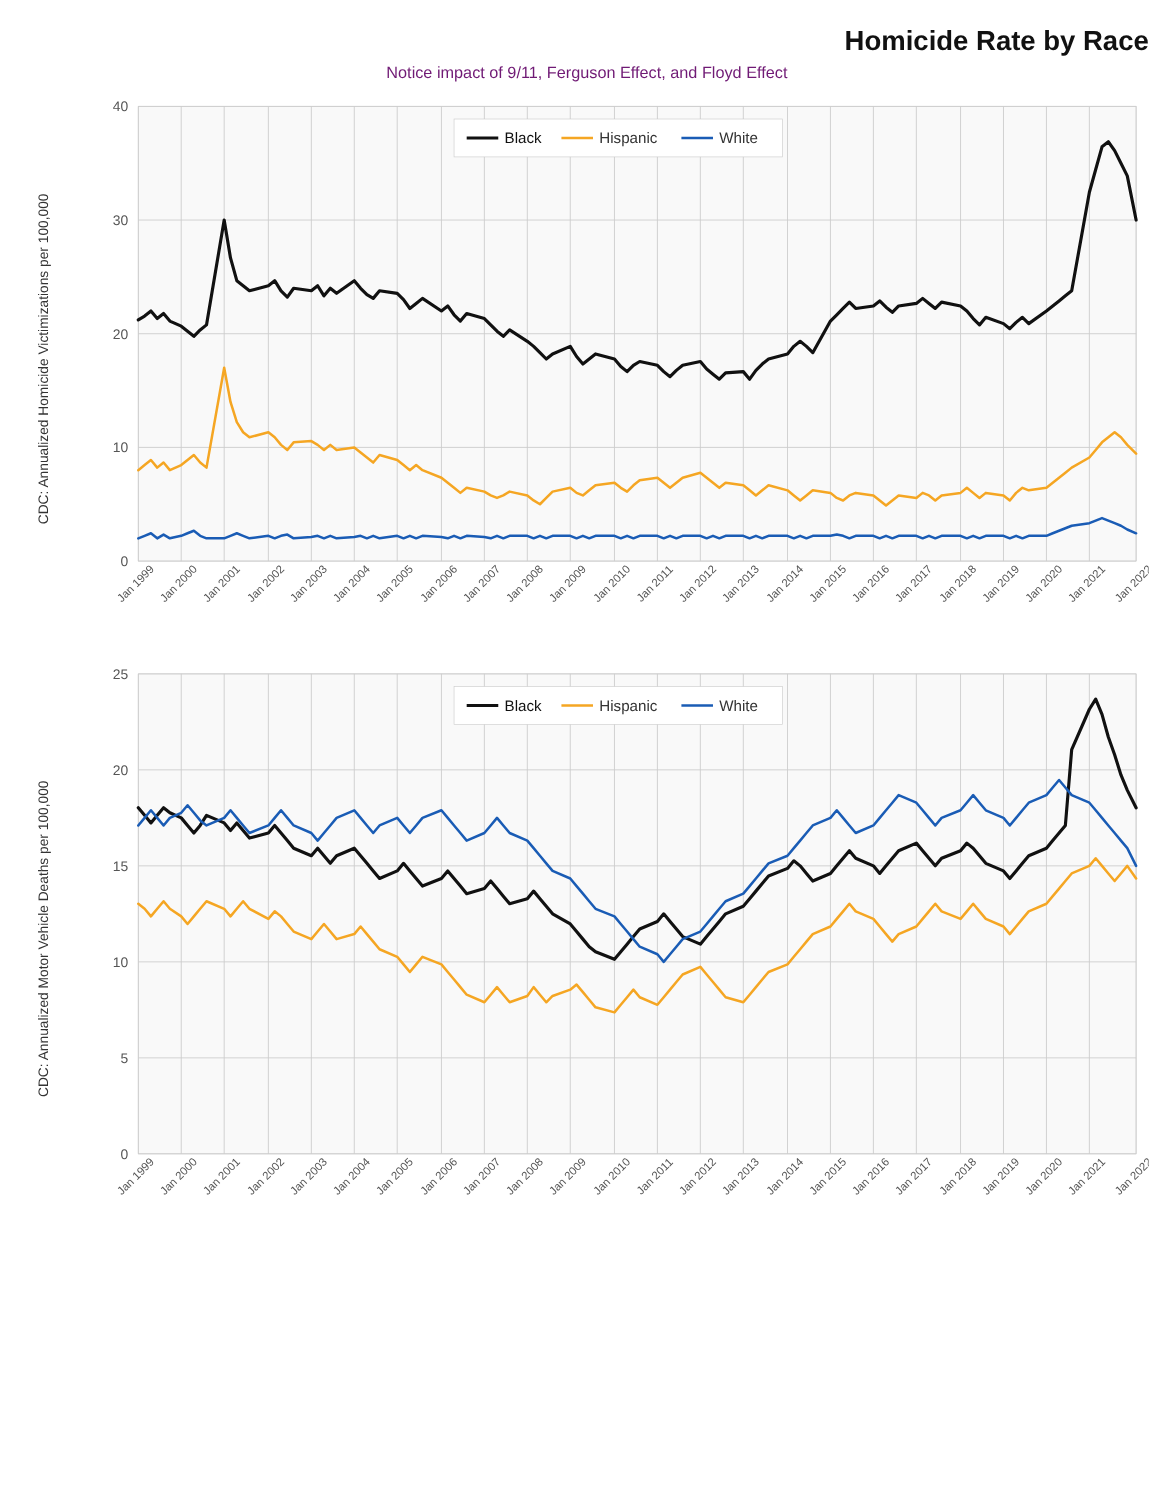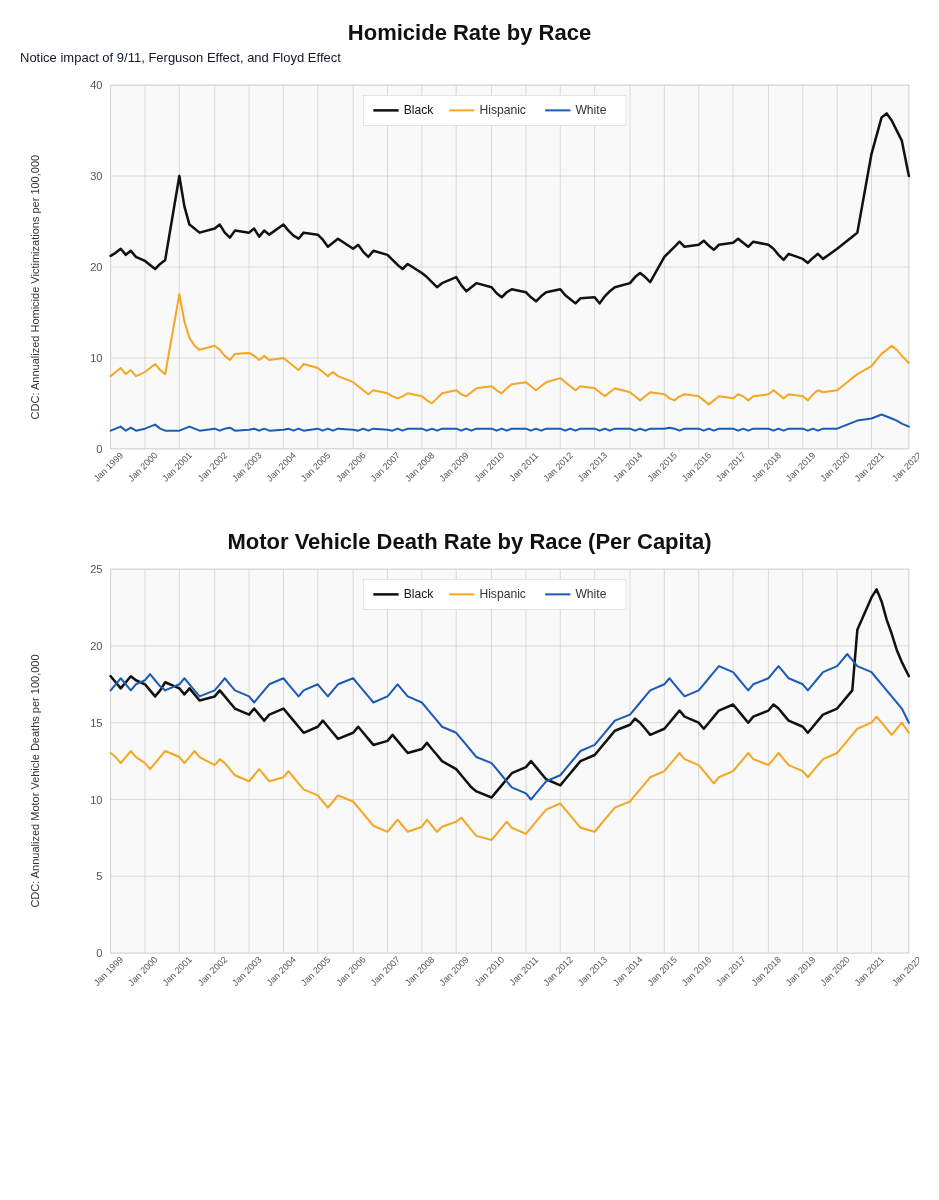--- a/index.html
+++ b/index.html
@@ -8,29 +8,30 @@
       font-family: Arial, Helvetica, sans-serif;
       width: 939px;
       min-height: 1200px;
       padding: 20px;
     }
     .chart-container {
       width: 100%;
       margin-bottom: 30px;
     }
     .chart-title {
-      text-align: center;
+      text-align: right;
       font-size: 22px;
       font-weight: bold;
       color: #111;
       margin-bottom: 4px;
     }
     .chart-subtitle {
+      text-align: center;
       font-size: 13px;
-      color: #0f172a;
+      color: #701a75;
       margin-bottom: 10px;
     }
     .chart-wrap {
       display: flex;
       flex-direction: row;
       align-items: stretch;
     }
     .y-axis-label {
       display: flex;
       align-items: center;
@@ -214,21 +215,20 @@
             779,350 784,348 789,346 794,344 799,342
             813,340 818,338 823,336 828,338 833,340
             838,342 843,345 850,348
           "></polyline>
       </svg>
     </div>
   </div>
 </div>
 
 <div class="chart-container">
-  <div class="chart-title">Motor Vehicle Death Rate by Race (Per Capita)</div>
   <div class="chart-wrap">
     <div class="y-axis-label">CDC: Annualized Motor Vehicle Deaths per 100,000</div>
     <div class="chart-inner">
       <svg class="chart-svg" viewBox="0 0 860 440">
 
         <rect x="60" y="10" width="790" height="380" fill="#f9f9f9" stroke="#ccc" stroke-width="0.5"></rect>
 
         <line x1="60" y1="390" x2="850" y2="390" stroke="#ccc" stroke-width="0.7"></line>
         <line x1="60" y1="314" x2="850" y2="314" stroke="#ccc" stroke-width="0.7"></line>
         <line x1="60" y1="238" x2="850" y2="238" stroke="#ccc" stroke-width="0.7"></line>

